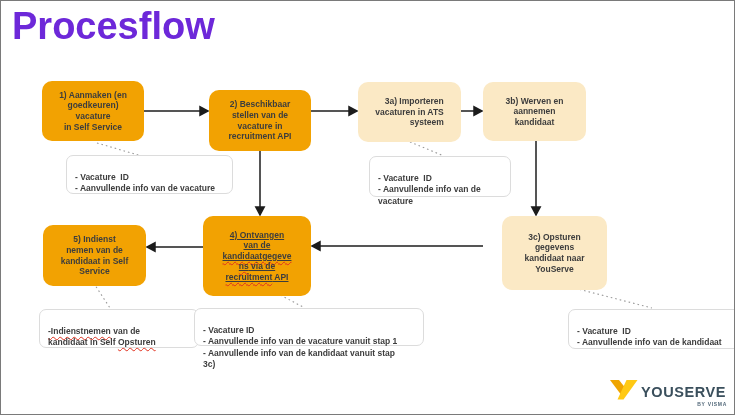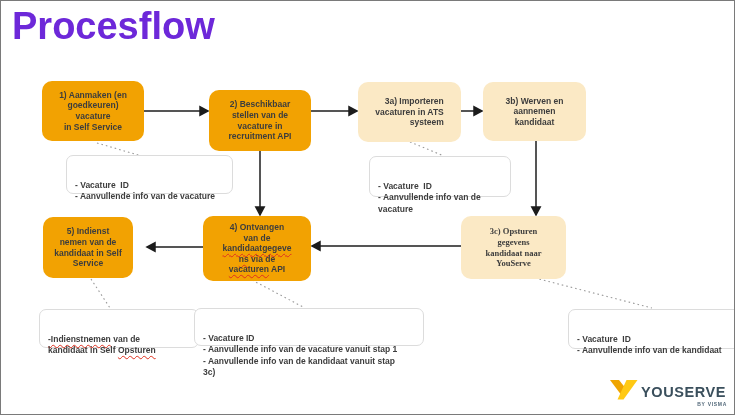--- a/index.html
+++ b/index.html
@@ -17,27 +17,27 @@
     position:absolute;border-radius:10px;display:flex;align-items:center;justify-content:center;
     text-align:center;font-size:8.5px;line-height:1.24;font-weight:600;color:#3d3d3d;
     white-space:pre-line;padding:2px;box-sizing:border-box;
   }
   .node--deep{background:#F2A202;}
   .node--light{background:#FBE9C5;}
   #box1{left:41px;top:80px;width:102px;height:60px;}
   #box2{left:208px;top:79px;width:102px;height:61px;margin-top:10px;}
   #box3a{left:357px;top:81px;width:103px;height:60px;text-align:right;}
   #box3b{left:482px;top:81px;width:103px;height:59px;}
-  #box3c{left:460px;top:215px;width:105px;height:63px;font-family:Liberation Serif, serif;}
-  #box4{left:202px;top:215px;width:108px;height:65px;}
-  #box5{left:42px;top:216px;width:90px;height:61px;}
+  #box3c{left:501px;top:215px;width:105px;height:74px;}
+  #box4{left:202px;top:215px;width:108px;height:80px;text-decoration:underline;}
+  #box5{left:42px;top:224px;width:103px;height:61px;}
   .note{
     position:absolute;background:#fff;border:1px solid #dcdcdc;border-radius:7px;
     font-size:8.5px;line-height:1.32;font-weight:600;color:#3d3d3d;
-    white-space:pre-line;padding:13px 8px;box-sizing:border-box;overflow:visible;
+    white-space:pre-line;padding:5px 8px;box-sizing:border-box;overflow:visible;
   }
   #note1{left:65px;top:154px;width:167px;height:39px;}
   #note3a{left:368px;top:155px;width:142px;height:41px;}
   #note5{left:38px;top:308px;width:160px;height:39px;}
   #note4{left:193px;top:307px;width:230px;height:38px;}
   #note3c{left:567px;top:308px;width:176px;height:40px;}
   .sq{
     text-decoration:underline;text-decoration-style:wavy;
     text-decoration-color:#e0301e;text-decoration-thickness:1px;text-underline-offset:2px;
   }
@@ -116,21 +116,21 @@
 gegevens
 kandidaat naar
 YouServe</span>
   </div>
 
   <div class="node node--deep" id="box4">
     <span><span>4) Ontvangen
 van de
 </span><span class="sq">kandidaatgegeve</span><span>
 </span><span class="sq">ns</span><span> via de
-</span><span class="sq">vacaturen</span><span> API</span></span>
+</span><span class="sq">recruitment</span><span> API</span></span>
   </div>
 
   <div class="node node--deep" id="box5">
     <span>5) Indienst
 nemen van de
 kandidaat in Self
 Service</span>
   </div>
 
   <div class="note" id="note1">

